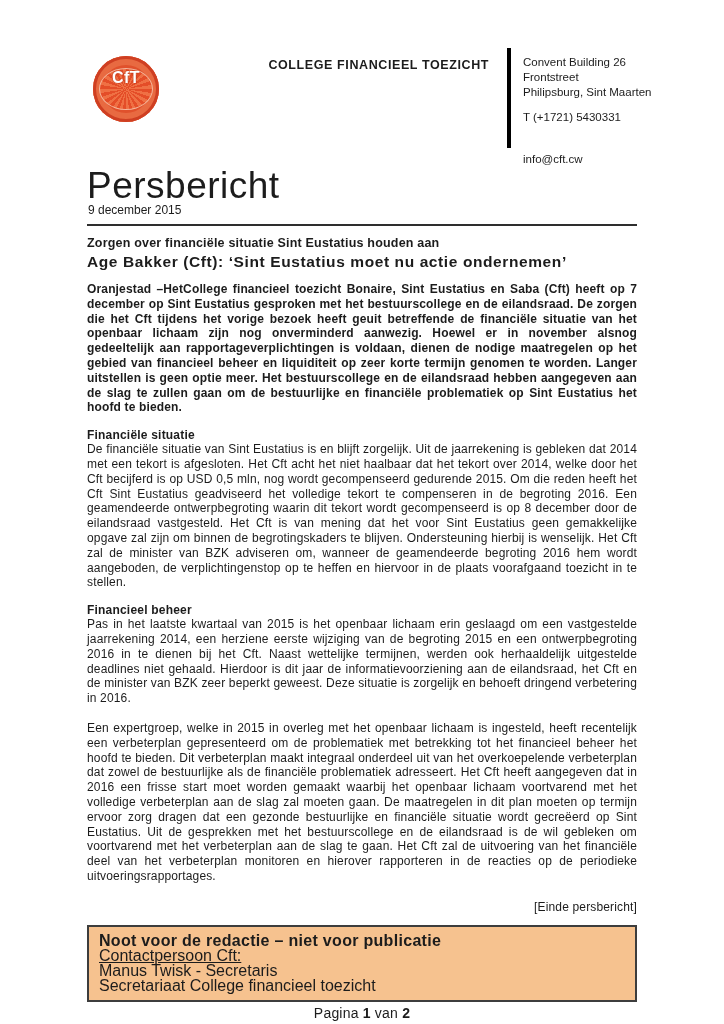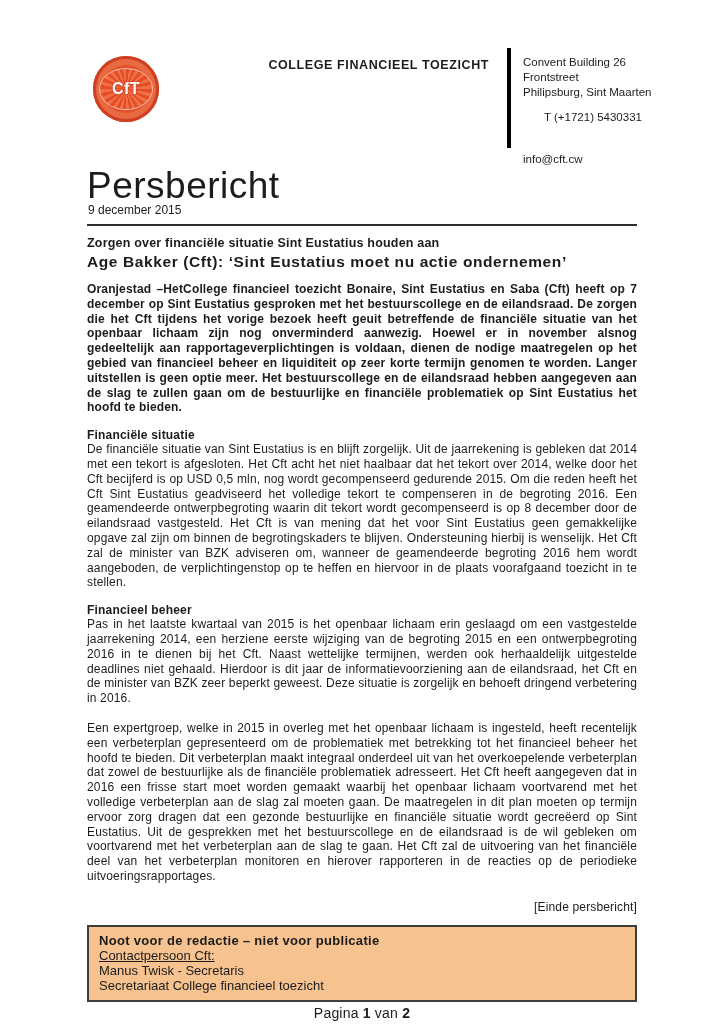--- a/index.html
+++ b/index.html
@@ -26,21 +26,21 @@
     border-radius:50%;
     background:#e0512c;
     box-shadow: inset 0 0 0 3px #cf3f22, inset 0 0 0 9px #e86a41;
     display:flex; align-items:center; justify-content:center;
     flex:0 0 auto;
   }
   .logo-core {
     width:54px; height:42px; border-radius:50%;
     background:repeating-conic-gradient(#e44d28 0deg 9deg, #ef7044 9deg 18deg);
     border:1px solid #f4b79d;
-    display:flex; align-items:center; justify-content:center;
+    display:flex; align-items:flex-start; justify-content:center;
   }
   .logo-text {
     color:#ffffff; font-weight:bold; font-size:16px; letter-spacing:.5px;
     text-shadow:0 0 2px rgba(150,30,10,.85);
   }
   .org-name {
     flex:1;
     text-align:right;
     font-weight:bold;
     font-size:12.5px;
@@ -53,21 +53,21 @@
     background:#000000;
     flex:0 0 auto;
   }
   .contact {
     width:155px;
     padding:7px 0 0 12px;
     font-size:11.5px;
     line-height:15px;
     flex:0 0 auto;
   }
-  .contact .phone { margin-top:10px;margin-left:21px; }
+  .contact .phone { margin-top:10px; }
   .contact .email { margin-top:27px; }
 
   
   .content { margin:0 87px; width:550px; }
 
   .page-title {
     font-size:37px;
     font-weight:400;
     letter-spacing:.5px;
     margin-top:23px;
@@ -100,21 +100,21 @@
   p.spaced { margin-top:15px; }
 
   p.endnote { font-size:12px; margin-top:16px; text-align:right; letter-spacing:.15px; }
 
   
   .notebox {
     margin-top:11px;
     border:2px solid #3d3d3d;
     background:#f6c28f;
     padding:6px 10px 7px 10px;
-    font-size:13px;
+    font-size:16px;
     line-height:15px;
   }
   .note-title { font-weight:bold; letter-spacing:.3px; }
   .note-contact-label { text-decoration:underline; }
 
   
   .page-footer {
     text-align:center;
     font-size:14px;
     margin-top:3px;

